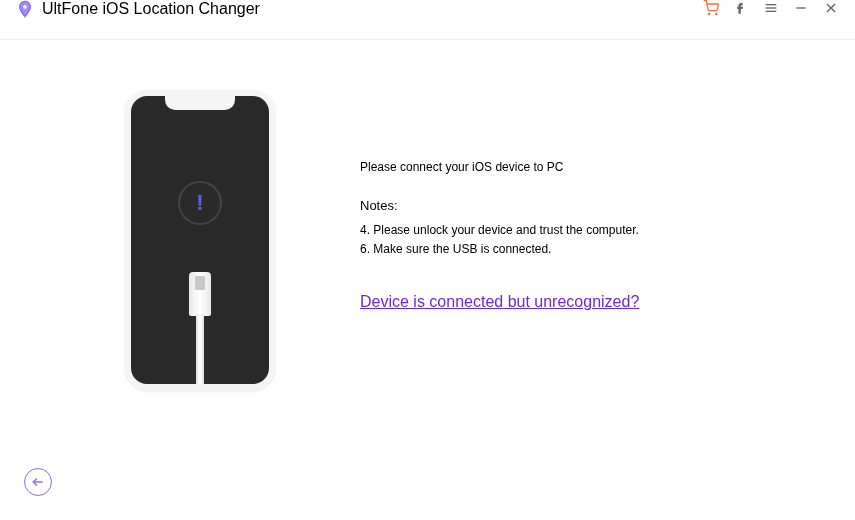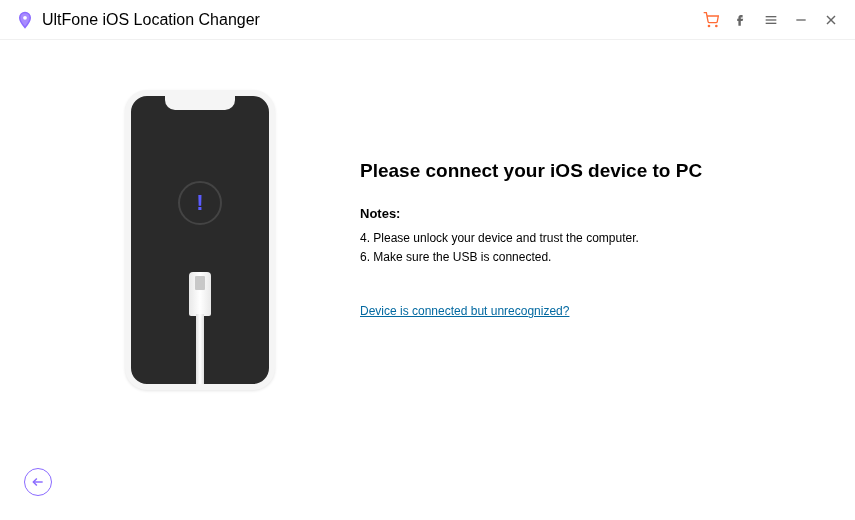--- a/index.html
+++ b/index.html
@@ -7,21 +7,21 @@
       width: 855px;
       height: 520px;
       background: #fff;
       font-family: -apple-system, BlinkMacSystemFont, "Segoe UI", Arial, sans-serif;
       position: relative;
       overflow: hidden;
     }
     .titlebar {
       height: 40px;
       display: flex;
-      align-items: center;
+      align-items: flex-start;
       padding: 0 16px;
       border-bottom: 1px solid #f0f0f0;
     }
     .logo {
       width: 18px;
       height: 18px;
       margin-right: 8px;
       display: flex;
       align-items: center;
       justify-content: center;
@@ -137,40 +137,40 @@
       width: 8px;
       height: 70px;
       background: linear-gradient(90deg, #e0e0e0, #fff, #e0e0e0);
     }
     .info-panel {
       flex: 1;
       padding-top: 70px;
       padding-left: 20px;
     }
     .headline {
-      font-size: 19px;
-      font-weight: 700;
+      font-size: 12px;
+      font-weight: 400;
       color: #000;
       margin-bottom: 24px;
     }
     .notes-label {
       font-size: 13px;
-      font-weight: bold;
+      font-weight: normal;
       color: #000;
       margin-bottom: 8px;
     }
     .notes-list {
       font-size: 12px;
       color: #000;
       line-height: 1.6;
       margin-bottom: 34px;
     }
     .help-link {
-      font-size: 12px;
-      color: #0369a1;
+      font-size: 16px;
+      color: #6d28d9;
       text-decoration: underline;
       cursor: pointer;
     }
     .back-button {
       position: absolute;
       bottom: 24px;
       left: 24px;
       width: 28px;
       height: 28px;
       border: 1.5px solid #8b6bff;

